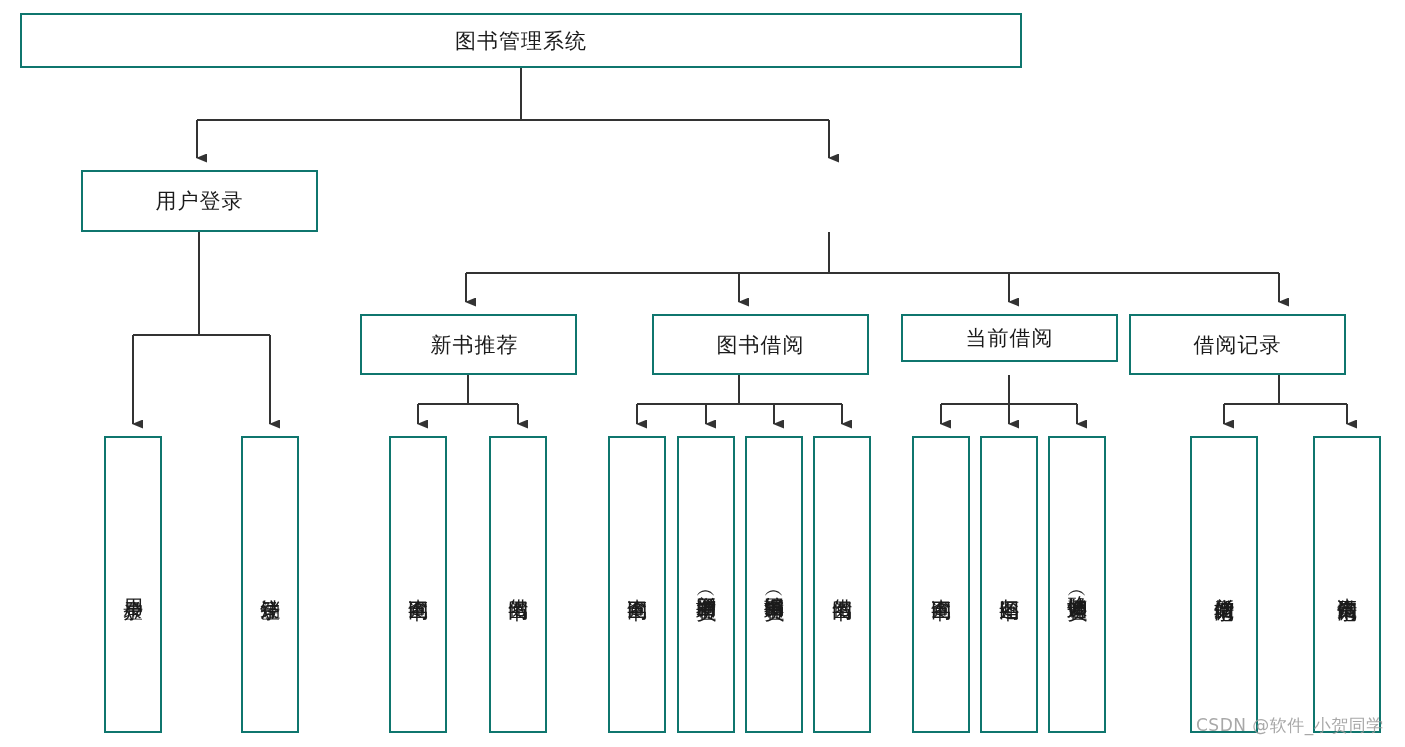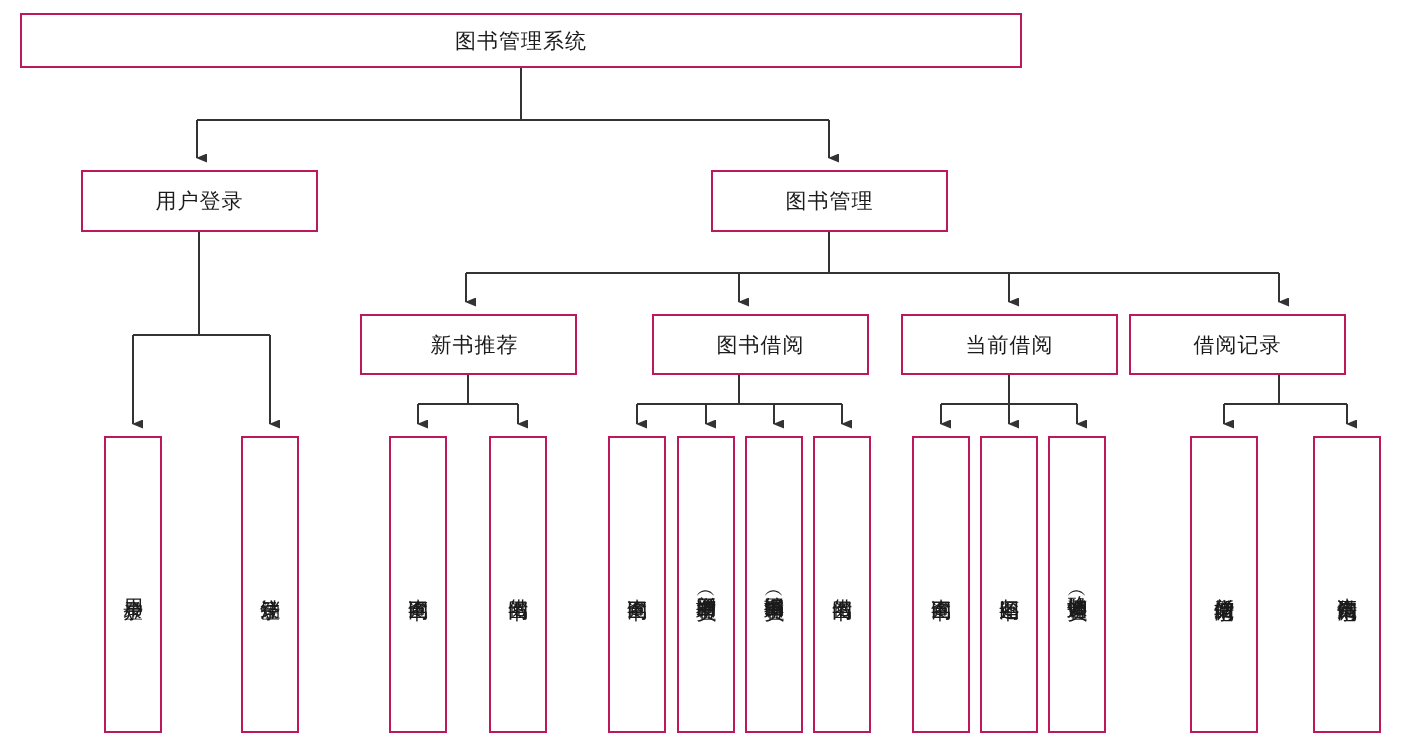--- a/index.html
+++ b/index.html
@@ -22,21 +22,21 @@
   #edges {
     position: absolute;
     left: 0;
     top: 0;
     width: 1405px;
     height: 747px;
     pointer-events: none;
   }
   .node {
     position: absolute;
-    border: 2px solid #be185d;
+    border: 2px solid #0f766e;
     background: #ffffff;
     box-sizing: border-box;
     display: flex;
     align-items: center;
     justify-content: center;
     color: #1b1b1b;
     text-align: center;
   }
   .node.horiz {
     font-size: 21px;
@@ -123,31 +123,28 @@
     </g>
   </svg>
 
   <div class="node horiz" style="left:20px; top:13px; width:1002px; height:55px;">
     <span class="txt">图书管理系统</span>
   </div>
 
   <div class="node horiz" style="left:81px; top:170px; width:237px; height:62px;">
     <span class="txt">用户登录</span>
   </div>
-  <div class="node horiz" style="left:711px; top:170px; width:237px; height:62px;">
-    <span class="txt">图书管理</span>
-  </div>
 
   <div class="node horiz" style="left:360px; top:314px; width:217px; height:61px;padding-left:12px;">
     <span class="txt">新书推荐</span>
   </div>
   <div class="node horiz" style="left:631px; top:314px; width:217px; height:61px;margin-left:21px;">
     <span class="txt">图书借阅</span>
   </div>
-  <div class="node horiz" style="left:901px; top:314px; width:217px; height:61px;">
+  <div class="node horiz" style="left:901px; top:314px; width:217px; height:48px;">
     <span class="txt">当前借阅</span>
   </div>
   <div class="node horiz" style="left:1129px; top:314px; width:217px; height:61px;">
     <span class="txt">借阅记录</span>
   </div>
 
   <div class="node vert" style="left:104px; top:436px; width:58px; height:297px;">
     <span class="txt">用户登录</span>
   </div>
   <div class="node vert" style="left:241px; top:436px; width:58px; height:297px;">
@@ -184,14 +181,15 @@
     <span class="txt">确认归还（管理员）</span>
   </div>
 
   <div class="node vert" style="left:1190px; top:436px; width:68px; height:297px;">
     <span class="txt">新增借阅记录</span>
   </div>
   <div class="node vert" style="left:1313px; top:436px; width:68px; height:297px;">
     <span class="txt">查询借阅记录</span>
   </div>
 
+  <div class="watermark" style="left:1196px; top:714px;">CSDN @软件_小贺同学</div>
 
 </div>
 
 </body></html>

